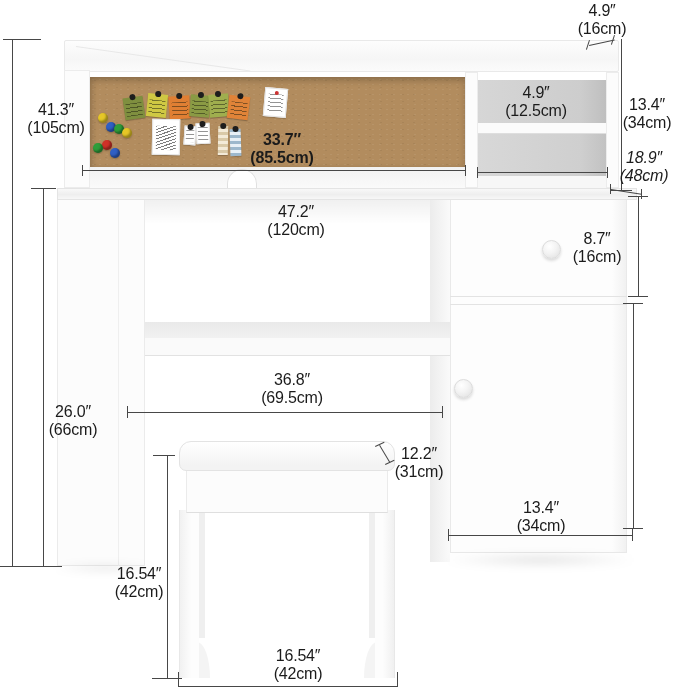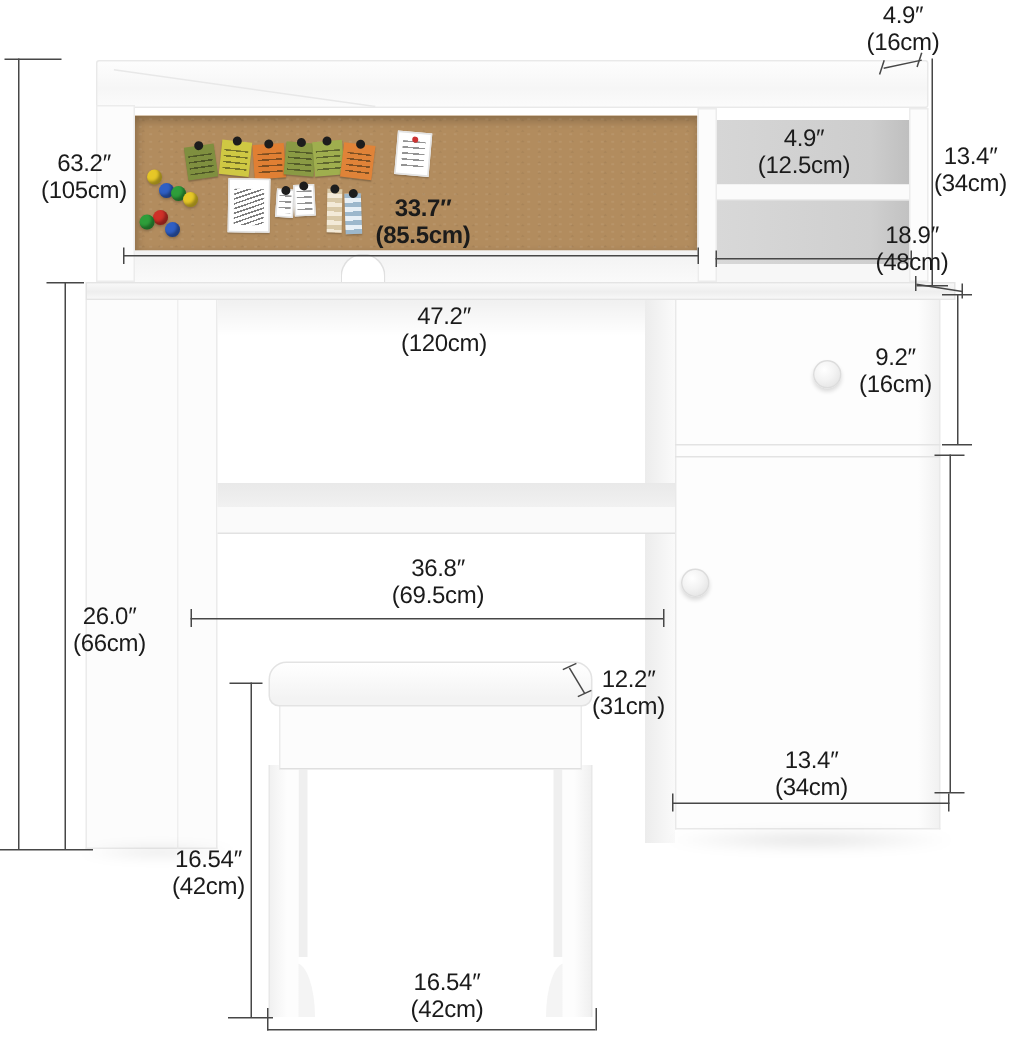--- a/index.html
+++ b/index.html
@@ -201,45 +201,45 @@
 
   <div class="dlh" style="left:178px;top:686px;width:219px;"></div>
   <div class="dlv" style="left:178px;top:672px;height:15px;"></div>
   <div class="dlv" style="left:397px;top:672px;height:15px;"></div>
 
   <div class="dim-label" style="left:557px;top:2px;width:90px;">
     <span>4.9″</span>
     <span>(16cm)</span>
   </div>
   <div class="dim-label" style="left:11px;top:101px;width:90px;">
-    <span>63.2″</span>
+    <span>41.3″</span>
     <span>(105cm)</span>
   </div>
   <div class="dim-label" style="left:237px;top:131px;width:90px;font-weight:bold;">
     <span>33.7″</span>
     <span>(85.5cm)</span>
   </div>
   <div class="dim-label" style="left:491px;top:84px;width:90px;text-align:center;">
     <span>4.9″</span>
     <span>(12.5cm)</span>
   </div>
   <div class="dim-label" style="left:613px;top:96px;width:68px;">
     <span>13.4″</span>
     <span>(34cm)</span>
   </div>
-  <div class="dim-label" style="left:582px;top:149px;width:52px;">
+  <div class="dim-label" style="left:618px;top:149px;width:52px;font-style:italic;">
     <span>18.9″</span>
     <span>(48cm)</span>
   </div>
   <div class="dim-label" style="left:251px;top:203px;width:90px;">
     <span>47.2″</span>
     <span>(120cm)</span>
   </div>
   <div class="dim-label" style="left:552px;top:230px;width:90px;">
-    <span>9.2″</span>
+    <span>8.7″</span>
     <span>(16cm)</span>
   </div>
   <div class="dim-label" style="left:247px;top:371px;width:90px;">
     <span>36.8″</span>
     <span>(69.5cm)</span>
   </div>
   <div class="dim-label" style="left:374px;top:445px;width:90px;">
     <span>12.2″</span>
     <span>(31cm)</span>
   </div>

